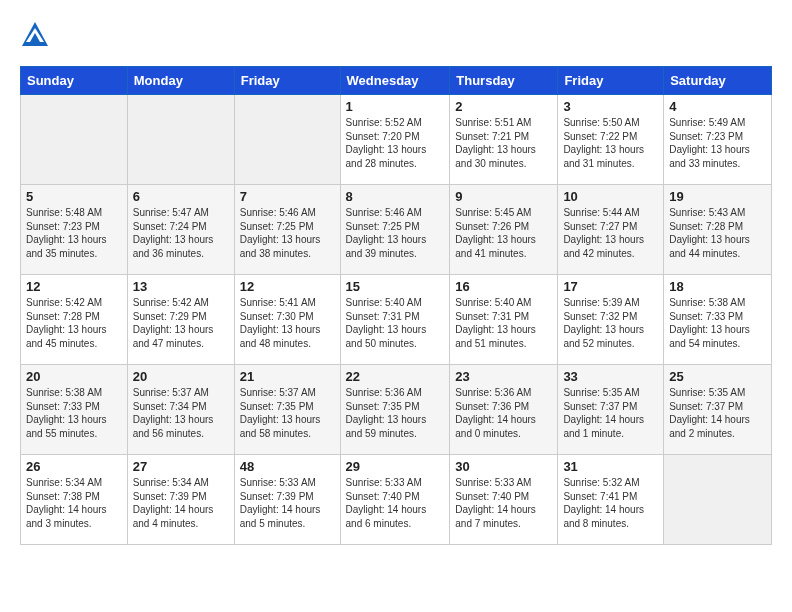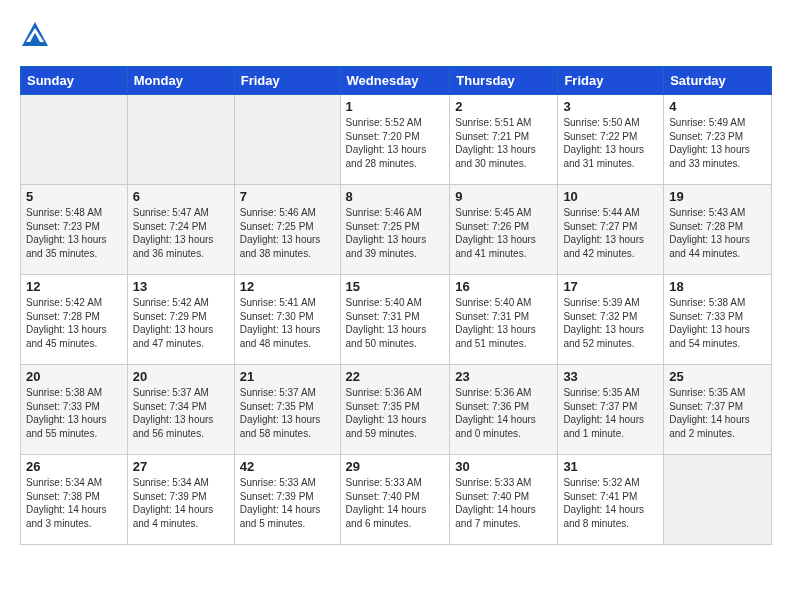--- a/index.html
+++ b/index.html
@@ -248,21 +248,21 @@
       <tr>
         <td>
           <div class="day-number">26</div>
           <div class="cell-info">Sunrise: 5:34 AM<br>Sunset: 7:38 PM<br>Daylight: 14 hours and 3 minutes.</div>
         </td>
         <td>
           <div class="day-number">27</div>
           <div class="cell-info">Sunrise: 5:34 AM<br>Sunset: 7:39 PM<br>Daylight: 14 hours and 4 minutes.</div>
         </td>
         <td>
-          <div class="day-number">42</div>
+          <div class="day-number">48</div>
           <div class="cell-info">Sunrise: 5:33 AM<br>Sunset: 7:39 PM<br>Daylight: 14 hours and 5 minutes.</div>
         </td>
         <td>
           <div class="day-number">29</div>
           <div class="cell-info">Sunrise: 5:33 AM<br>Sunset: 7:40 PM<br>Daylight: 14 hours and 6 minutes.</div>
         </td>
         <td>
           <div class="day-number">30</div>
           <div class="cell-info">Sunrise: 5:33 AM<br>Sunset: 7:40 PM<br>Daylight: 14 hours and 7 minutes.</div>
         </td>

